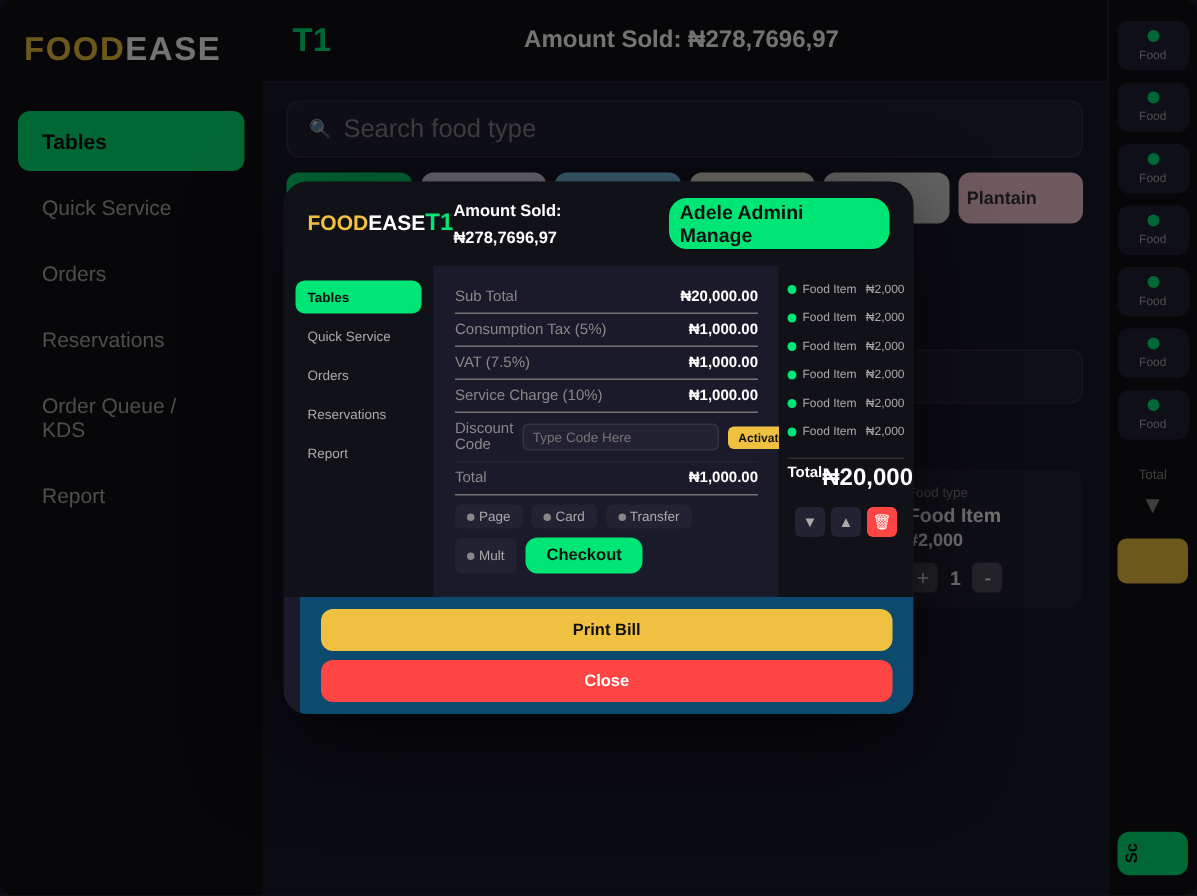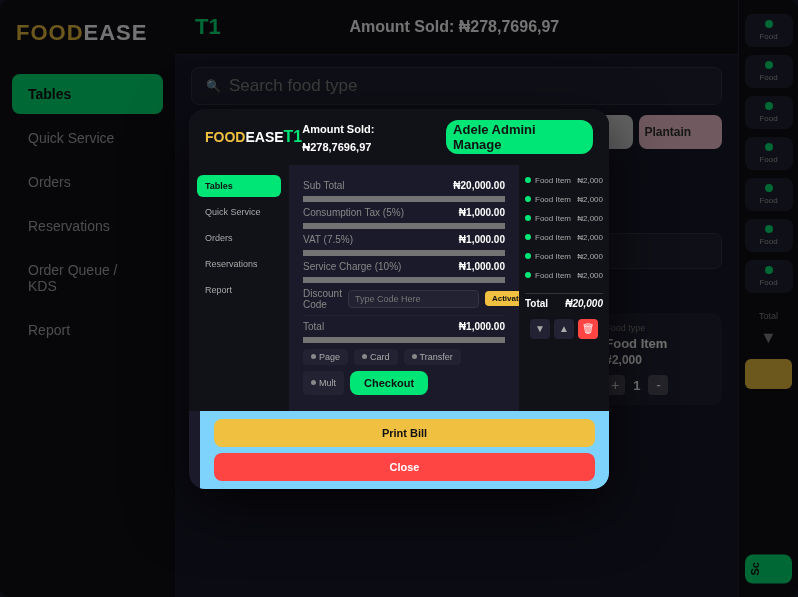--- a/index.html
+++ b/index.html
@@ -350,21 +350,21 @@
       flex: 1;
       padding: 10px 14px;
       overflow-y: auto;
     }
 
     .bill-row {
       display: flex;
       justify-content: space-between;
       align-items: center;
       padding: 5px 0;
-      border-bottom: 6px solid #737373;
+      border-bottom: 1px solid #737373;
     }
     .bill-row-label { color: #888; font-size: 10px; }
     .bill-row-value { color: #fff; font-size: 10px; font-weight: 600; }
 
     .discount-row {
       display: flex;
       justify-content: space-between;
       align-items: center;
       padding: 5px 0;
       border-bottom: 1px solid #222233;
@@ -415,21 +415,21 @@
     .modal-food-item-price { color: #aaa; font-size: 8px; }
 
     .modal-total-row {
       display: flex;
       justify-content: space-between;
       margin-top: 6px;
       padding-top: 4px;
       border-top: 1px solid #333;
     }
     .modal-total-label { color: #fff; font-size: 10px; font-weight: 700; }
-    .modal-total-value { color: #fff; font-size: 10px; font-weight: 700; font-style: italic; }
+    .modal-total-value { color: #fff; font-size: 16px; font-weight: 700; }
 
     .modal-arrows {
       display: flex;
       gap: 4px;
       justify-content: center;
       align-items: center;
       margin-top: 6px;
     }
     .arrow-btn {
       width: 20px; height: 20px;
@@ -471,21 +471,21 @@
       font-weight: 700;
       font-size: 11px;
       padding: 6px 14px;
       border-radius: 8px;
       cursor: pointer;
       border: none;
     }
 
     .modal-footer {
       padding: 8px 14px;
-      background: #7dd3fc;
+      background: #0c4a6e;
       margin-left: 11px;
     }
 
     .print-bill-btn {
       width: 100%;
       background: #f0c040;
       color: #111;
       font-weight: 700;
       font-size: 11px;
       padding: 8px;

